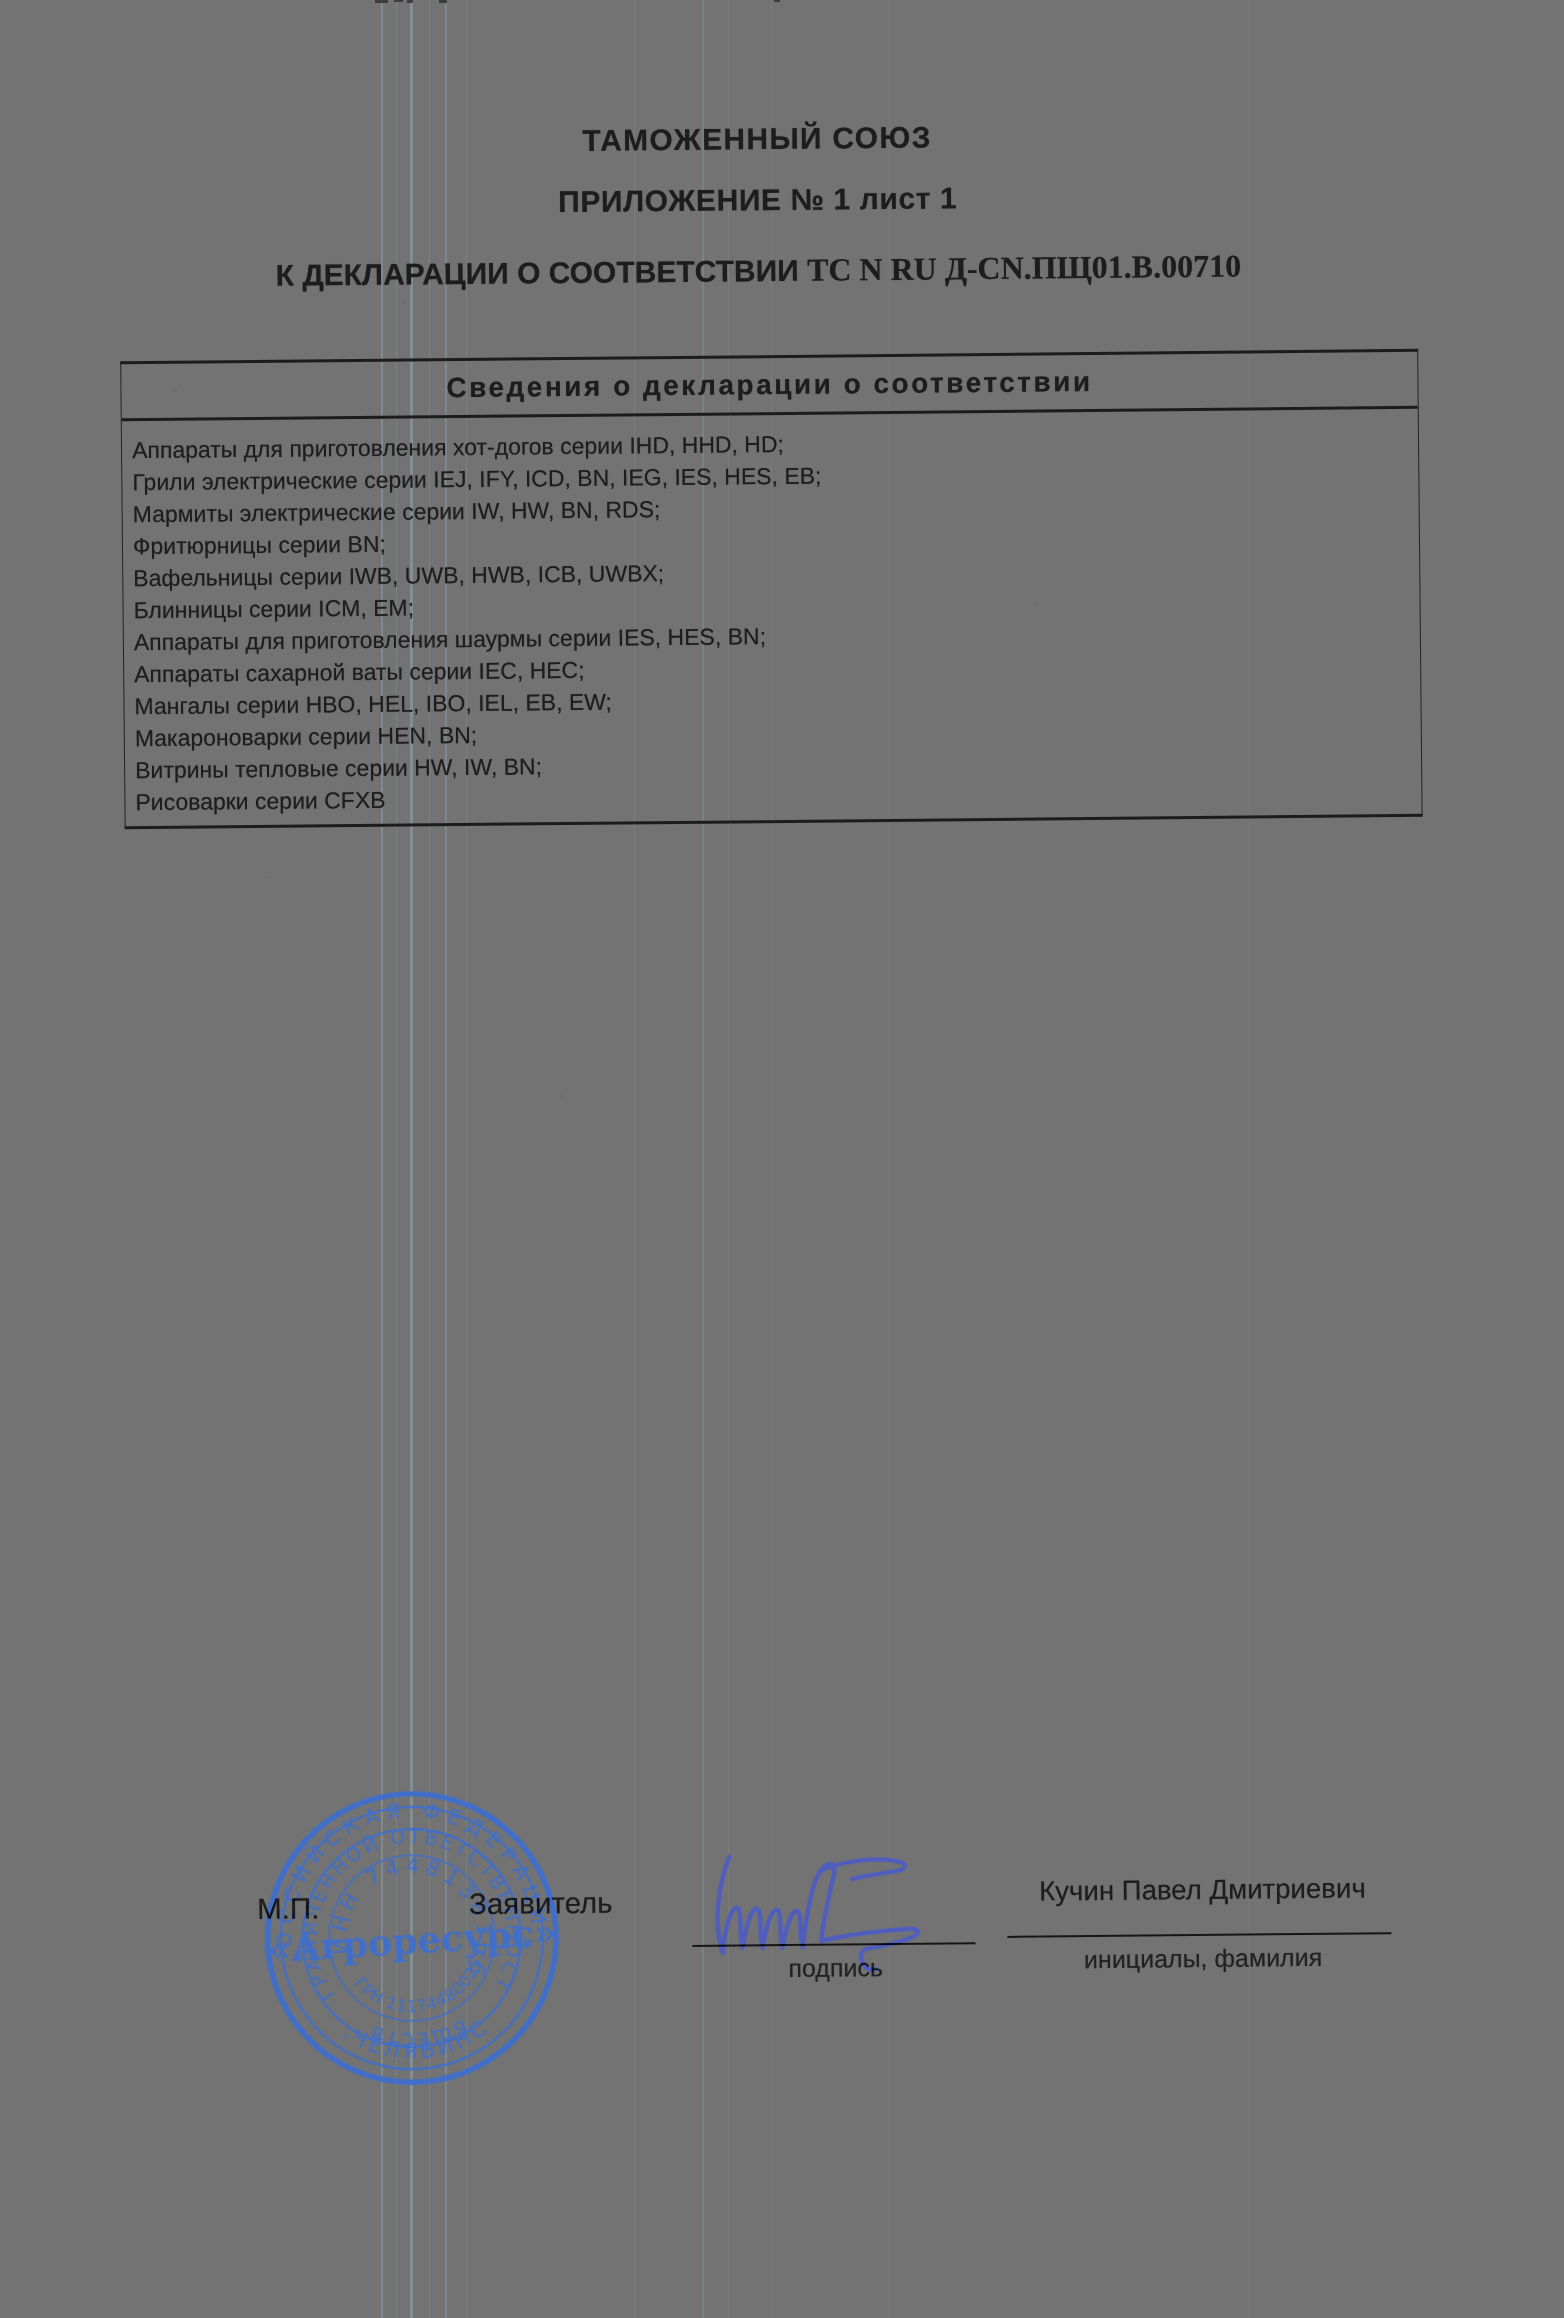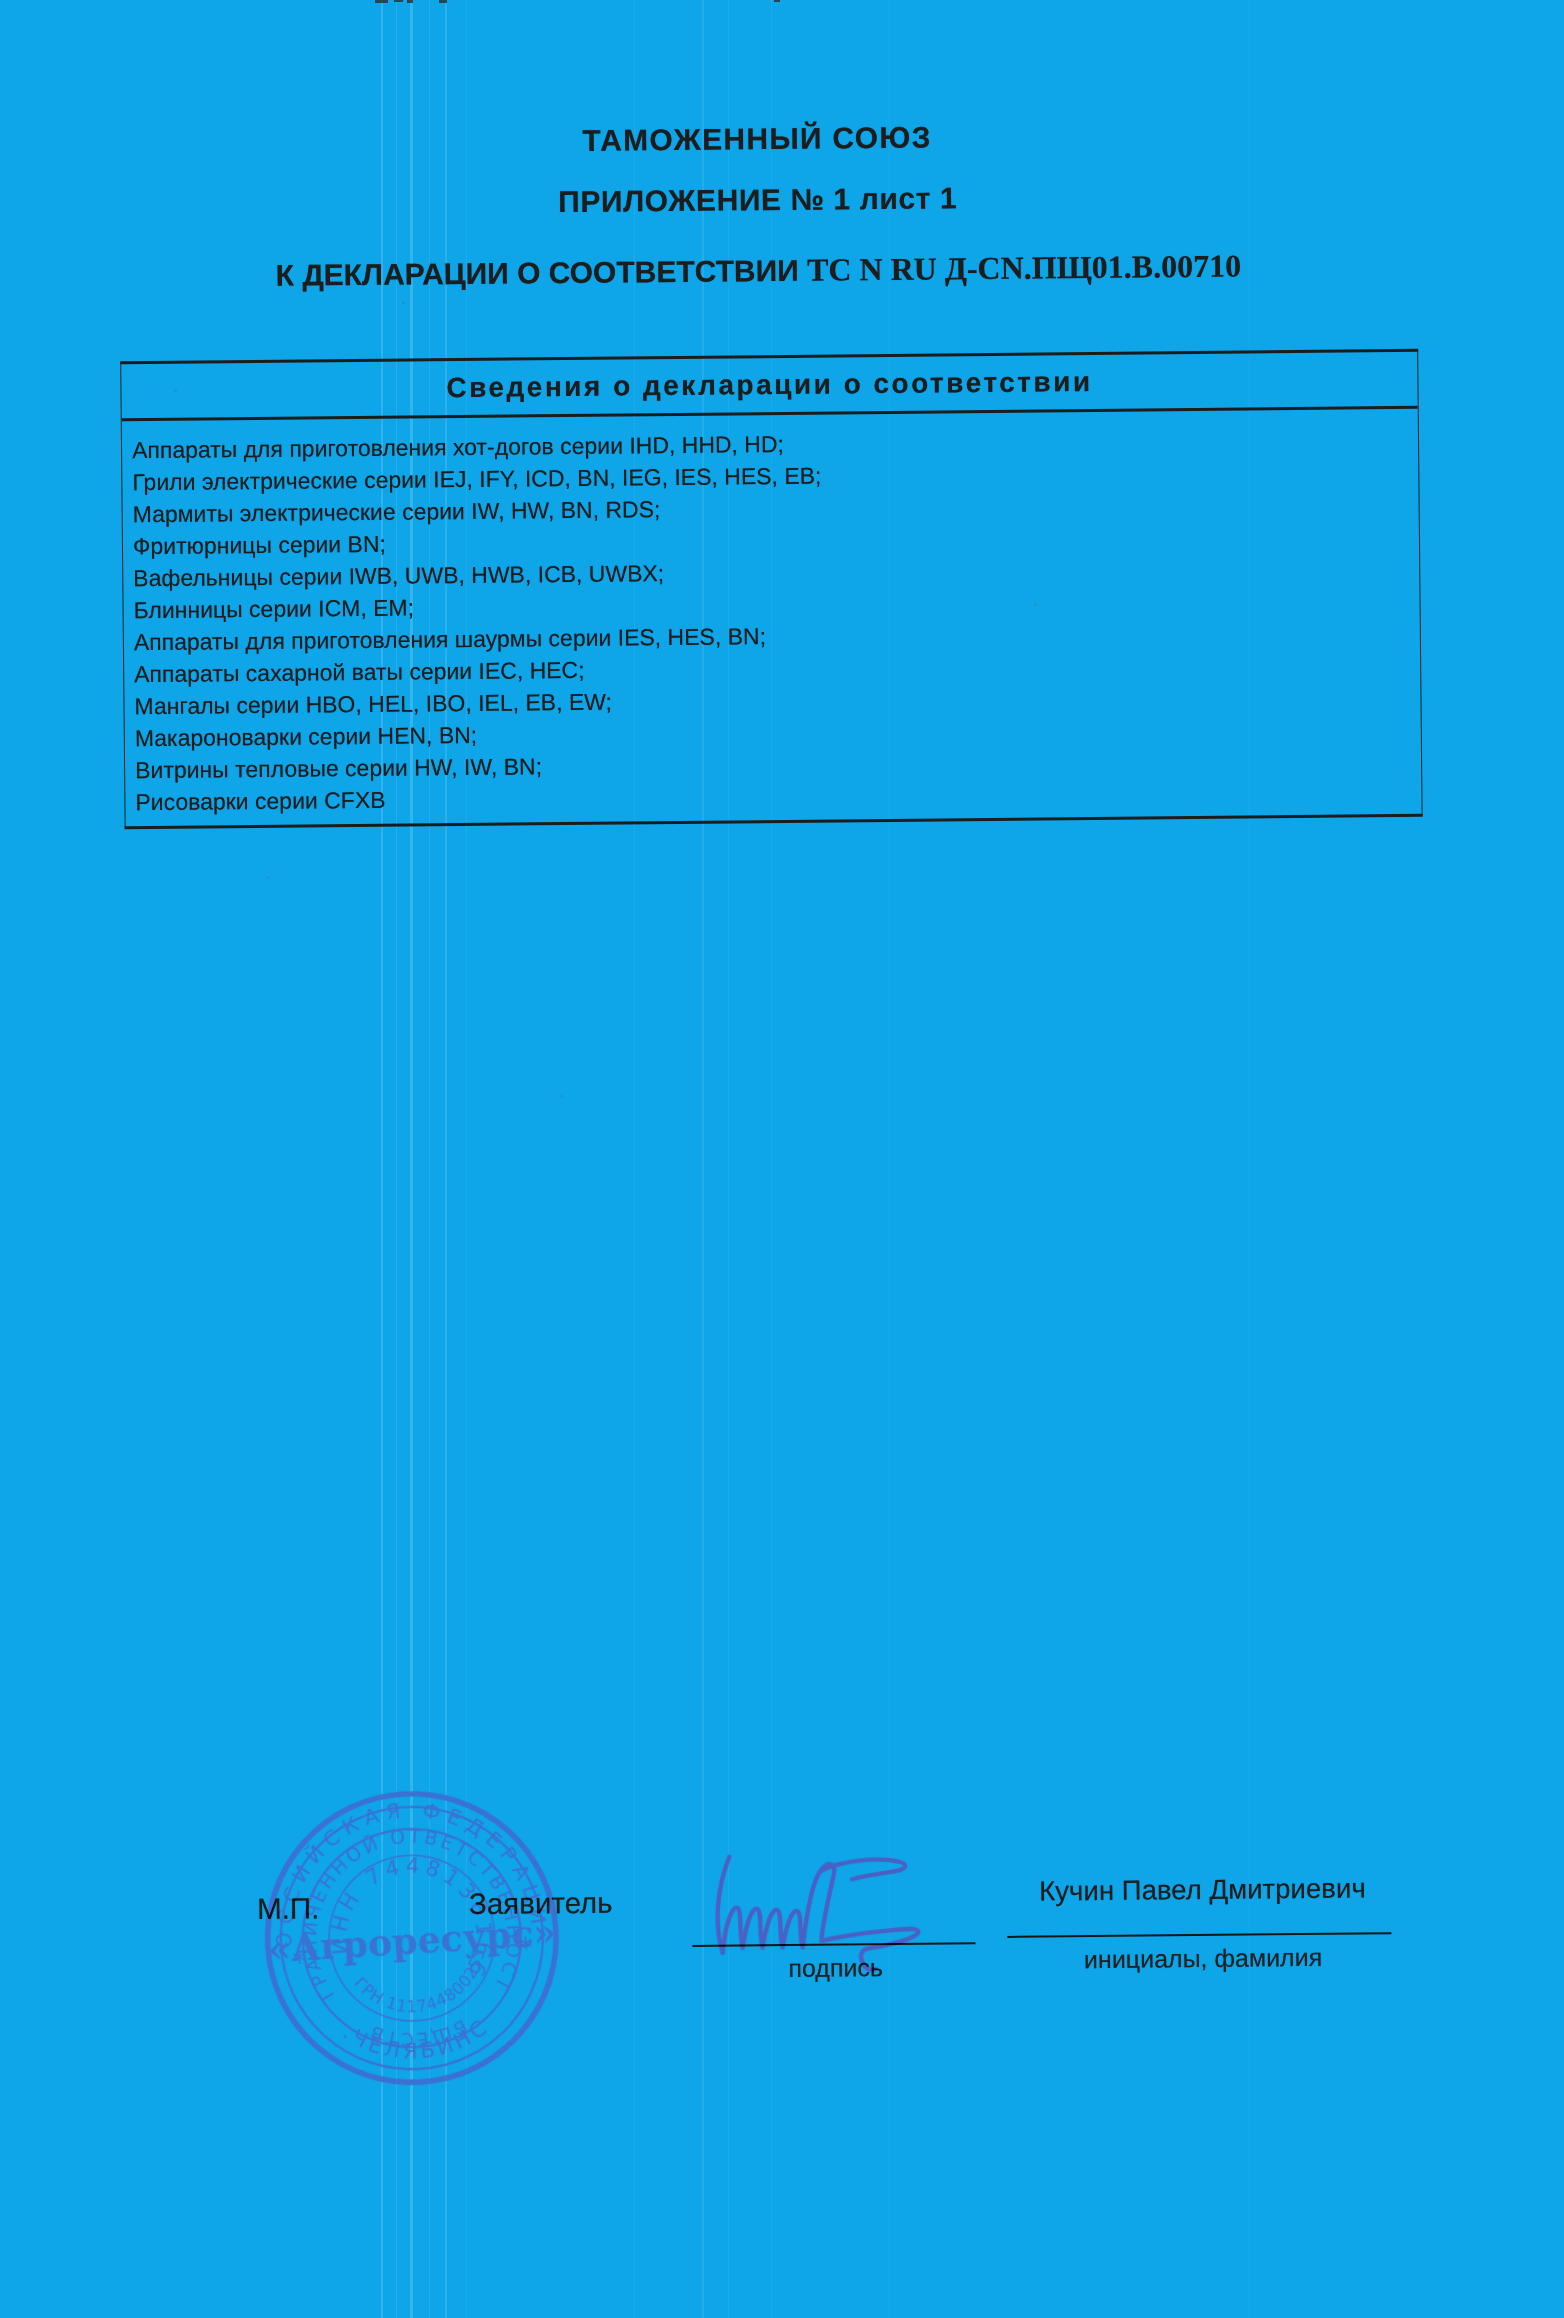--- a/index.html
+++ b/index.html
@@ -1,18 +1,18 @@
 <!DOCTYPE html>
 <html style="font-size:10px"><head>
 <meta charset="utf-8">
 <style>
   html,body{margin:0;padding:0;background:#ffffff;}
   .page{
     position:relative;width:1565px;height:2319px;overflow:hidden;
-    background:#0ea5e9;color:#1d1d1d;
+    background:#737373;color:#1d1d1d;
     font-family:"Liberation Sans",sans-serif;
   }
   .rot{position:absolute;inset:0;transform:rotate(-0.55deg);transform-origin:50% 46%;}
   .abs{position:absolute;}
   .ink{text-shadow:0 0 0.8px rgba(25,25,25,.5);}
   
   .title-line{left:0;width:1532px;text-align:center;font-weight:bold;white-space:nowrap;}
   .t1{top:122px;font-size:30px;letter-spacing:1.3px;}
   .t2{top:183px;font-size:30px;letter-spacing:0.6px;}
   .t3{top:252px;font-size:30px;letter-spacing:0px;}

